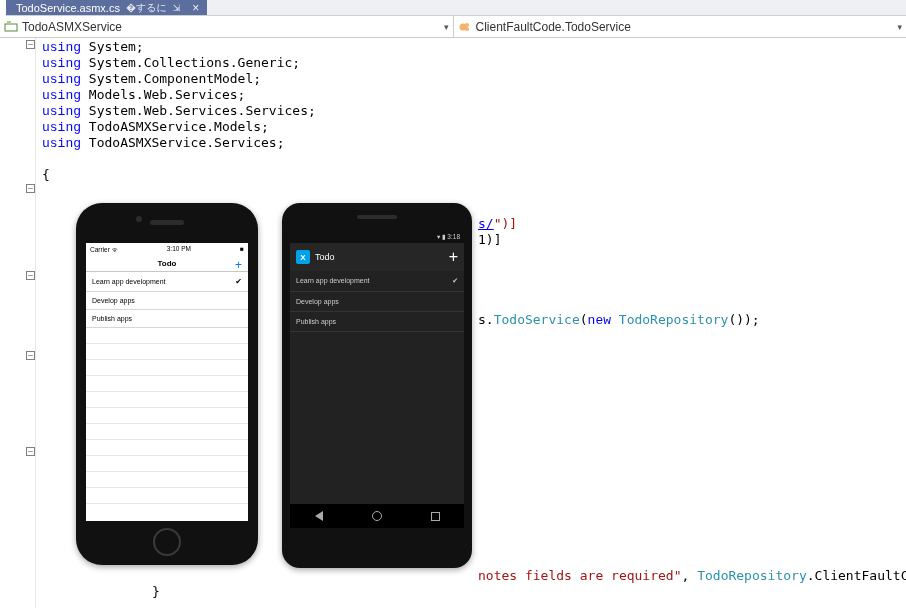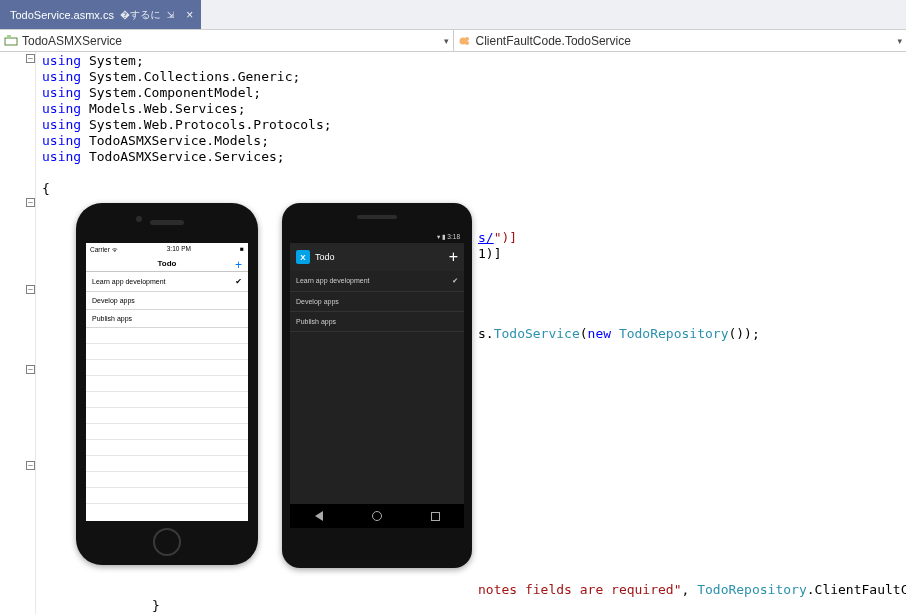--- a/index.html
+++ b/index.html
@@ -7,25 +7,26 @@
     font-family: "Segoe UI", Tahoma, sans-serif;
     font-size: 12px;
     background: #fff;
     width: 906px;
     height: 614px;
     overflow: hidden;
     position: relative;
   }
   
   .tab-bar {
-    height: 30px;
+    height: 16px;
     background: #eef0f3;
     border-bottom: 1px solid #d0d0d0;
     display: flex;
     align-items: stretch;
+    margin-left: 6px;
   }
   .tab {
     background: #5b6e9e;
     color: #fff;
     padding: 2px 8px 2px 10px;
     font-size: 11px;
     display: flex;
     align-items: center;
     gap: 6px;
   }
@@ -80,21 +81,21 @@
     left: 26px;
     width: 9px; height: 9px;
     border: 1px solid #808080;
     background: #fff;
     font-size: 9px; line-height: 7px;
     text-align: center;
     color: #808080;
   }
   .code-area { flex: 1; position: relative; padding-left: 6px; padding-top: 1px; }
   .line { height: 16px; white-space: pre; }
-  .kw { color: #0000ff; }
+  .kw { color: #0000ff; font-family: Liberation Mono, monospace; }
   .type { color: #2b91af; }
   .str { color: #a31515; }
   .brace { color: #000; }
   
   .phones {
     position: absolute;
     top: 203px;
     left: 76px;
     display: flex;
     gap: 24px;
@@ -199,21 +200,21 @@
     <div class="outline-box" style="top:233px;">−</div>
     <div class="outline-box" style="top:313px;">−</div>
     <div class="outline-box" style="top:409px;">−</div>
   </div>
 
   <div class="code-area">
     <div class="line"><span class="kw">using</span> <span>System</span>;</div>
     <div class="line"><span class="kw">using</span> <span>System.Collections.Generic</span>;</div>
     <div class="line"><span class="kw">using</span> <span>System.ComponentModel</span>;</div>
     <div class="line"><span class="kw">using</span> <span>Models.Web.Services</span>;</div>
-    <div class="line"><span class="kw">using</span> <span>System.Web.Protocols.Protocols</span>;</div>
+    <div class="line"><span class="kw">using</span> <span>System.Web.Services.Services</span>;</div>
     <div class="line"><span class="kw">using</span> <span>TodoASMXService.Models</span>;</div>
     <div class="line"><span class="kw">using</span> <span>TodoASMXService.Services</span>;</div>
     <div class="line"> </div>
     <div class="line"><span class="brace">{</span></div>
 
     <div class="line" style="position:absolute; left:442px; top:178px;"><span style="color:#0000ff; text-decoration:underline;">s/</span><span class="str">")]</span></div>
     <div class="line" style="position:absolute; left:442px; top:194px;"><span>1)]</span></div>
     <div class="line" style="position:absolute; left:442px; top:274px;"><span>s.</span><span class="type">TodoService</span><span>(</span><span class="kw">new</span> <span class="type">TodoRepository</span><span>());</span></div>
 
     <div class="line" style="position:absolute; left:442px; top:530px;"><span class="str">notes fields are required"</span><span>, </span><span class="type">TodoRepository</span><span>.ClientFaultCode);</span></div>

